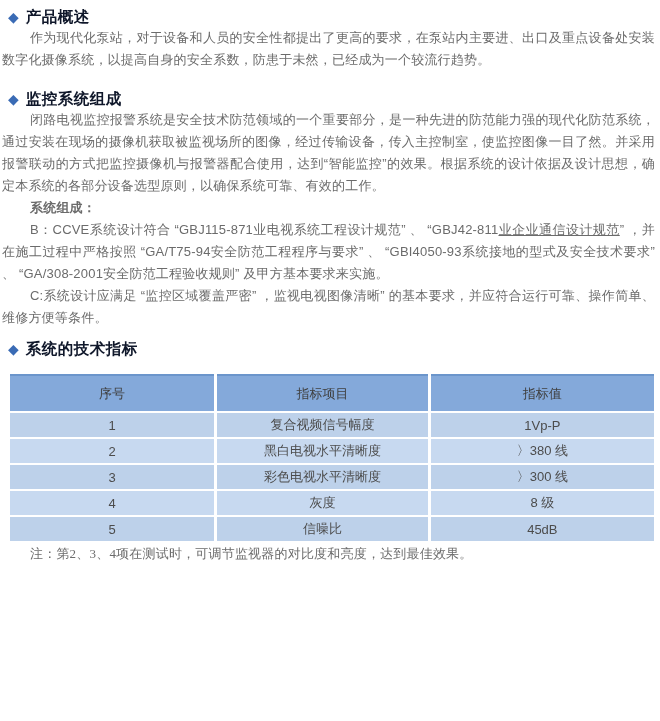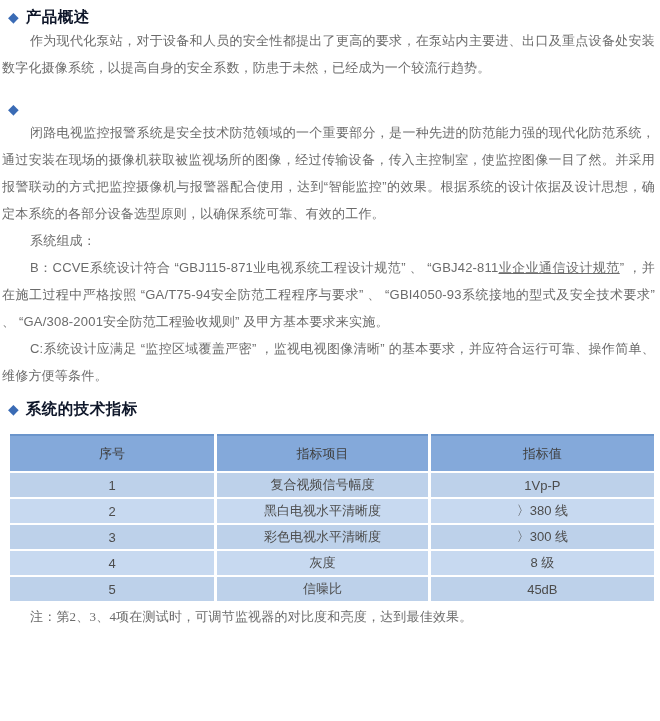--- a/index.html
+++ b/index.html
@@ -35,29 +35,29 @@
   .heading .heading-text {
     color: #0f172a;
     font-size: 15.5px;
     font-weight: bold;
     letter-spacing: 0.5px;
   }
   .section-mid { margin-top: 18px; }
   .section-specs .heading { margin-top: 10px; }
   p.para {
     margin: 0;
-    line-height: 27px;
+    line-height: 22px;
     text-indent: 28px;
     text-align: justify;
     letter-spacing: 0.2px;
   }
   .mt8  { margin-top: 8px; }
   .mt10 { margin-top: 10px; }
   .mt11 { margin-top: 11px; }
-  .mt13 { margin-top: 13px; }
+  .mt13 { margin-top: 13px; font-weight: bold; }
   .mt15 { margin-top: 15px; }
   .no-indent { text-indent: 0; font-family: Liberation Serif, serif; }
   .underline { text-decoration: underline; margin-top: 32px; }
 
   table.specs {
     width: 650px;
     margin: 13px 0 0 5px;
     border-collapse: separate;
     border-spacing: 3px 2px;
     table-layout: fixed;
@@ -96,20 +96,21 @@
     <div class="heading">
       <span class="diamond">◆</span>
       <span class="heading-text">产品概述</span>
     </div>
     <p class="para mt10">作为现代化泵站，对于设备和人员的安全性都提出了更高的要求，在泵站内主要进、出口及重点设备处安装数字化摄像系统，以提高自身的安全系数，防患于未然，已经成为一个较流行趋势。</p>
   </div>
 
   <div class="section section-mid">
     <div class="heading">
       <span class="diamond">◆</span>
+      <span class="heading-text">监控系统组成</span>
     </div>
     <p class="para mt8">闭路电视监控报警系统是安全技术防范领域的一个重要部分，是一种先进的防范能力强的现代化防范系统，通过安装在现场的摄像机获取被监视场所的图像，经过传输设备，传入主控制室，使监控图像一目了然。并采用报警联动的方式把监控摄像机与报警器配合使用，达到“智能监控”的效果。根据系统的设计依据及设计思想，确定本系统的各部分设备选型原则，以确保系统可靠、有效的工作。</p>
     <p class="para mt13">系统组成：</p>
     <p class="para mt10"><span>B：CCVE系统设计符合 “GBJ115-871业电视系统工程设计规范” 、 “GBJ42-811</span><span class="underline">业企业通信设计规范</span><span>” ，并在施工过程中严格按照 “GA/T75-94安全防范工程程序与要求” 、 “GBI4050-93系统接地的型式及安全技术要求” 、 “GA/308-2001安全防范工程验收规则” 及甲方基本要求来实施。</span></p>
     <p class="para mt15">C:系统设计应满足 “监控区域覆盖严密” ，监视电视图像清晰” 的基本要求，并应符合运行可靠、操作简单、维修方便等条件。</p>
   </div>
 
   <div class="section section-specs">
     <div class="heading">
       <span class="diamond">◆</span>

